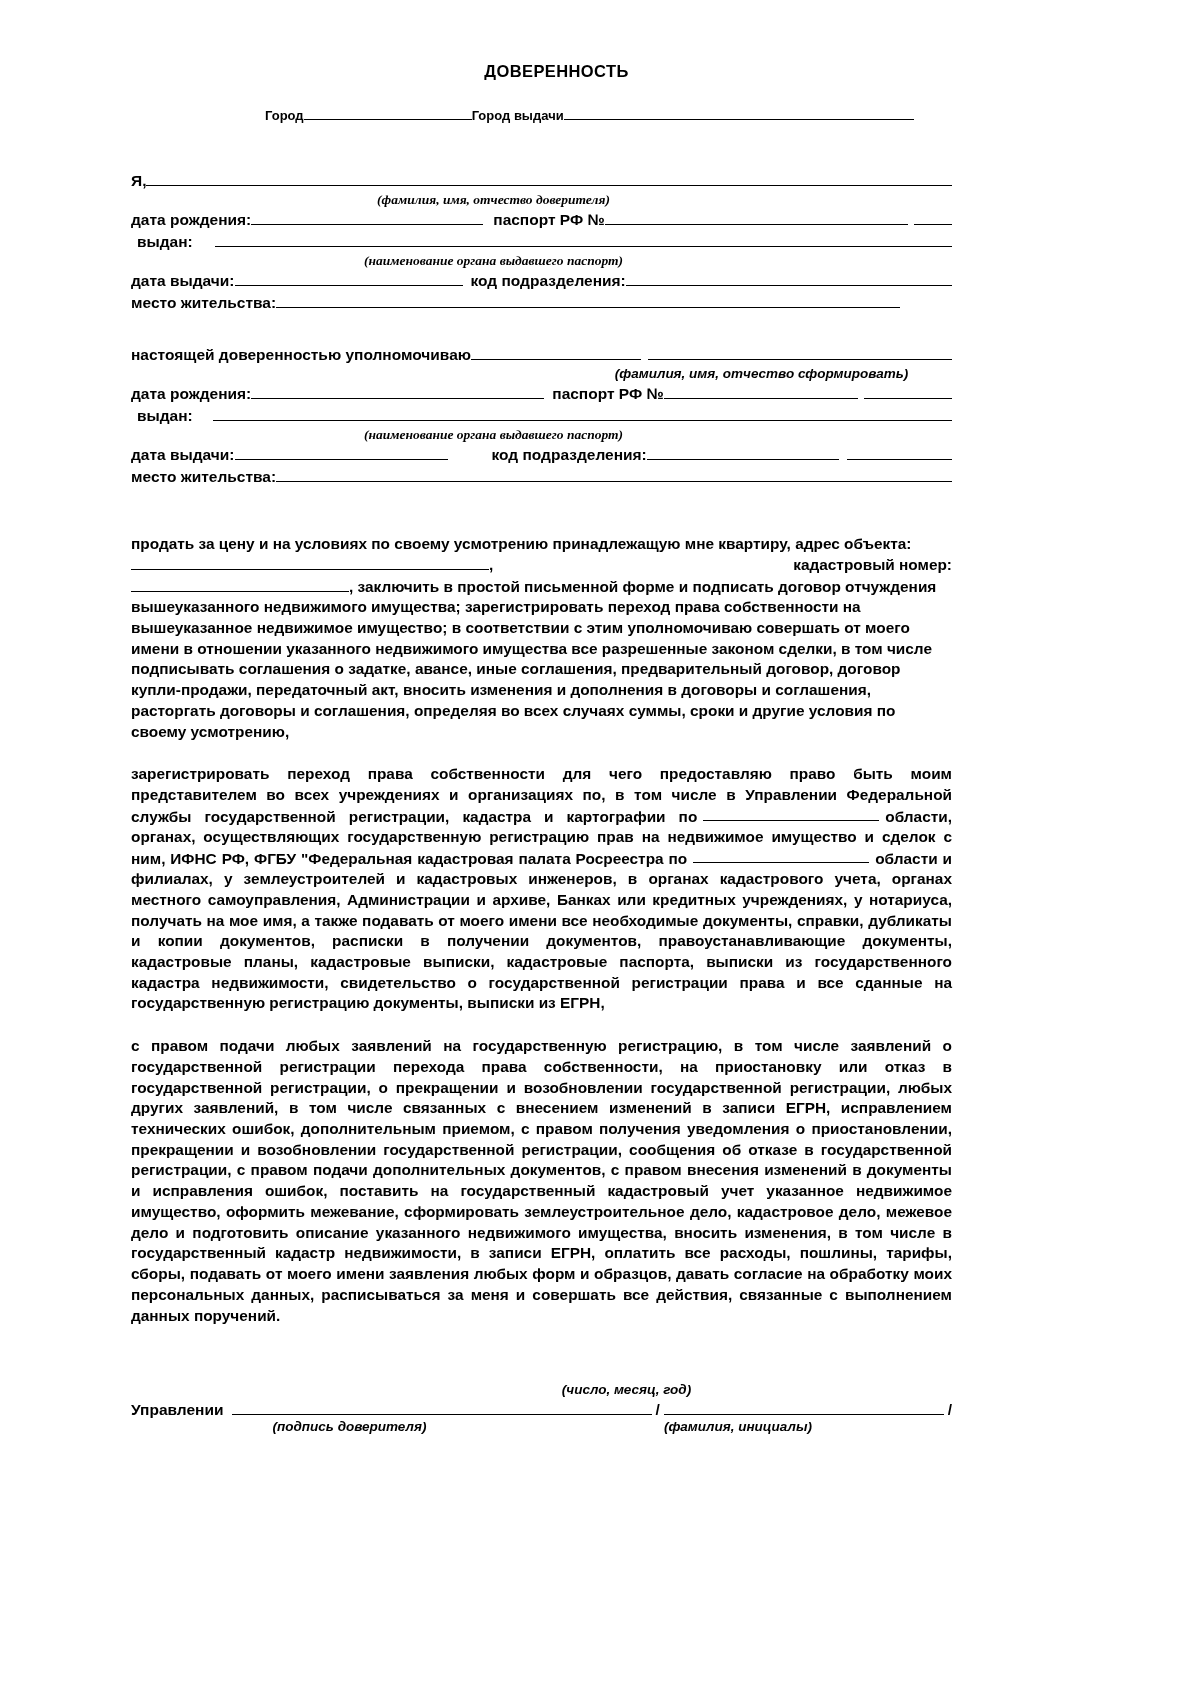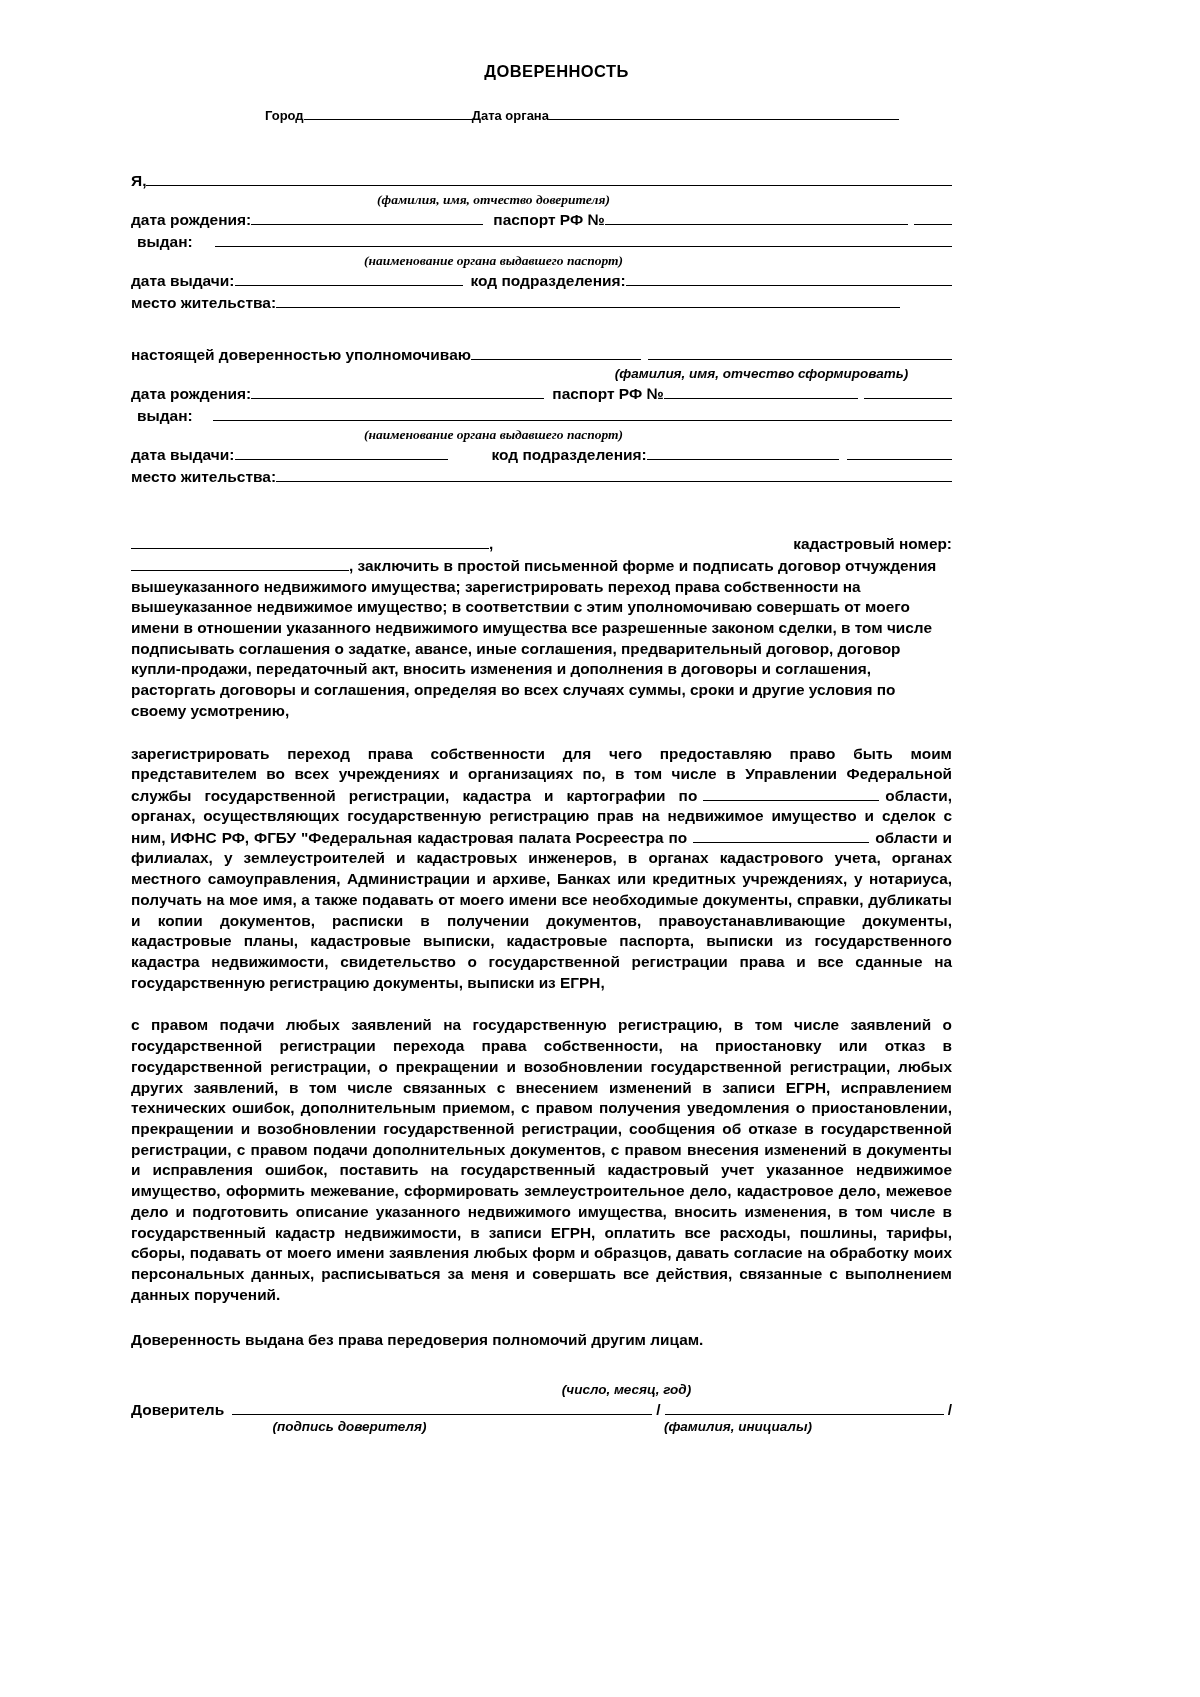--- a/index.html
+++ b/index.html
@@ -119,21 +119,21 @@
 </head>
 <body>
 
 <div class="page">
 
   <div class="doc-title">ДОВЕРЕННОСТЬ</div>
 
   <div class="city-line">
     <span class="lbl">Город</span>
     <span class="blank" style="width:168px;"></span>
-    <span class="lbl">Дата органа</span>
+    <span class="lbl">Город выдачи</span>
     <span class="blank" style="width:350px;"></span>
   </div>
 
   <div class="row">
     <span class="lbl">Я,</span>
     <span class="blank-grow thin"></span>
   </div>
   <div class="caption caption-shift">(фамилия, имя, отчество доверителя)</div>
 
   <div class="row">
@@ -197,20 +197,21 @@
   </div>
 
   <div class="row">
     <span class="lbl">место жительства:</span>
     <span class="blank" style="width:30px;"></span>
     <span class="blank-grow thin"></span>
   </div>
 
   <div style="height:46px;"></div>
 
+  <div class="para">продать за цену и на условиях по своему усмотрению принадлежащую мне квартиру, адрес объекта:</div>
 
   <div class="addr-line">
     <span class="blank" style="width:358px;"></span>
     <span style="flex:0 0 auto;">,</span>
     <span class="spacer"></span>
     <span class="lbl">кадастровый          номер:</span>
   </div>
 
   <div class="addr-line" style="display:block;">
     <span class="inline-blank" style="width:218px;"></span><span>, заключить в простой письменной форме и подписать договор отчуждения вышеуказанного недвижимого имущества; зарегистрировать переход права собственности на вышеуказанное недвижимое имущество; в соответствии с этим уполномочиваю совершать от моего имени в отношении указанного недвижимого имущества все разрешенные законом сделки, в том числе подписывать соглашения о задатке, авансе, иные соглашения, предварительный договор, договор купли-продажи, передаточный акт, вносить изменения и дополнения в договоры и соглашения, расторгать договоры и соглашения, определяя во всех случаях суммы, сроки и другие условия по своему усмотрению,</span>
@@ -223,26 +224,25 @@
     <span>органах, осуществляющих государственную регистрацию прав на недвижимое имущество и сделок с ним, ИФНС РФ, ФГБУ "Федеральная кадастровая палата Росреестра по</span><span class="inline-blank" style="width:176px;margin:0 6px;"></span><span>области</span>
     <span>и филиалах, у землеустроителей и кадастровых инженеров, в органах кадастрового учета, органах местного самоуправления, Администрации и архиве, Банках или кредитных учреждениях, у нотариуса, получать на мое имя, а также подавать от моего имени все необходимые документы, справки, дубликаты и копии документов, расписки в получении документов, правоустанавливающие документы, кадастровые планы, кадастровые выписки, кадастровые паспорта, выписки из государственного кадастра недвижимости, свидетельство о государственной регистрации права и все сданные на государственную регистрацию документы, выписки из ЕГРН,</span>
   </div>
 
   <div class="para-gap"></div>
 
   <div class="para">с правом подачи любых заявлений на государственную регистрацию, в том числе заявлений о государственной регистрации перехода права собственности, на приостановку или отказ в государственной регистрации, о прекращении и возобновлении государственной регистрации, любых других заявлений, в том числе связанных с внесением изменений в записи ЕГРН, исправлением технических ошибок, дополнительным приемом, с правом получения уведомления о приостановлении, прекращении и возобновлении государственной регистрации, сообщения об отказе в государственной регистрации, с правом подачи дополнительных документов, с правом внесения изменений в документы и исправления ошибок, поставить на государственный кадастровый учет указанное недвижимое имущество, оформить межевание, сформировать землеустроительное дело, кадастровое дело, межевое дело и подготовить описание указанного недвижимого имущества, вносить изменения, в том числе в государственный кадастр недвижимости, в записи ЕГРН, оплатить все расходы, пошлины, тарифы, сборы, подавать от моего имени заявления любых форм и образцов, давать согласие на обработку моих персональных данных, расписываться за меня и совершать все действия, связанные с выполнением данных поручений.</div>
 
   <div style="height:24px;"></div>
 
-  <div class="para" style="text-align:left;">Доверенность выдана без права передоверия полномочий другим лицам.</div>
 
   <div class="caption" style="padding-left:170px;margin-top:32px;">(число, месяц, год)</div>
 
   <div class="sig-row">
-    <span class="lbl">Доверитель</span>
+    <span class="lbl">Управлении</span>
     <span class="blank" style="width:420px;margin-left:8px;"></span>
     <span class="lbl" style="padding:0 4px;">/</span>
     <span class="blank-grow"></span>
     <span class="lbl" style="padding-left:4px;">/</span>
   </div>
 
   <div class="sig-captions">
     <span style="width:455px;text-align:center;">(подпись доверителя)</span>
     <span style="flex:1 1 auto;"></span>
     <span style="width:300px;">(фамилия, инициалы)</span>

